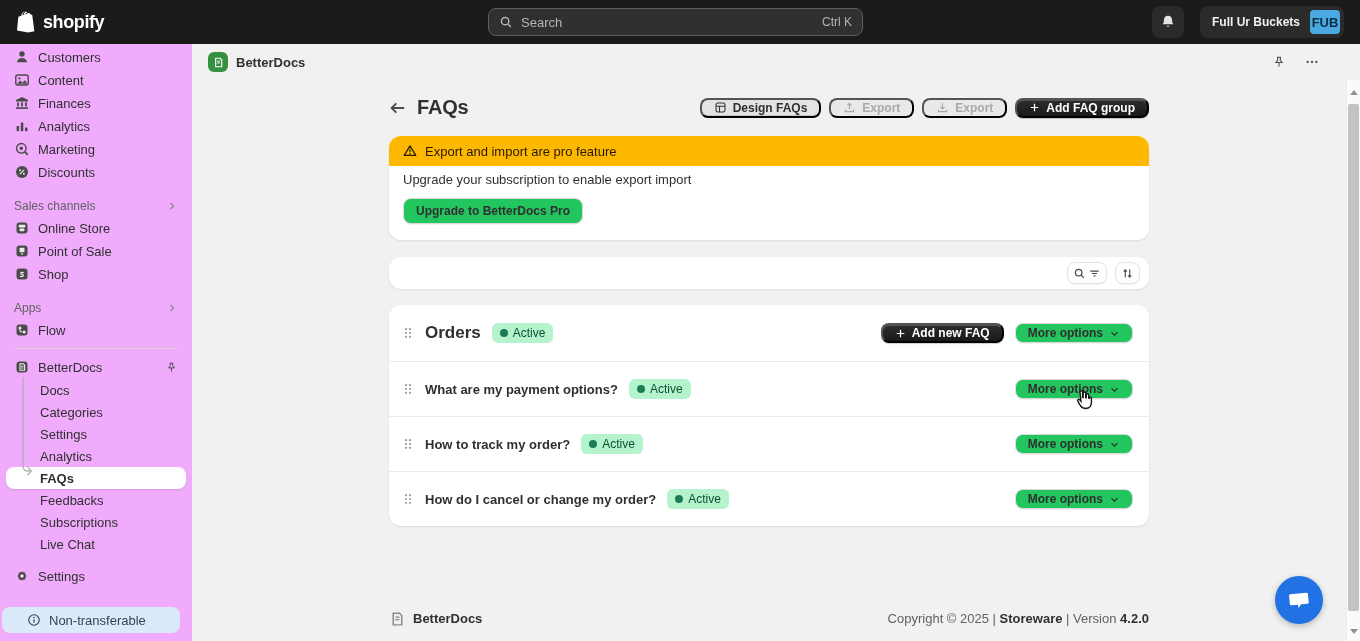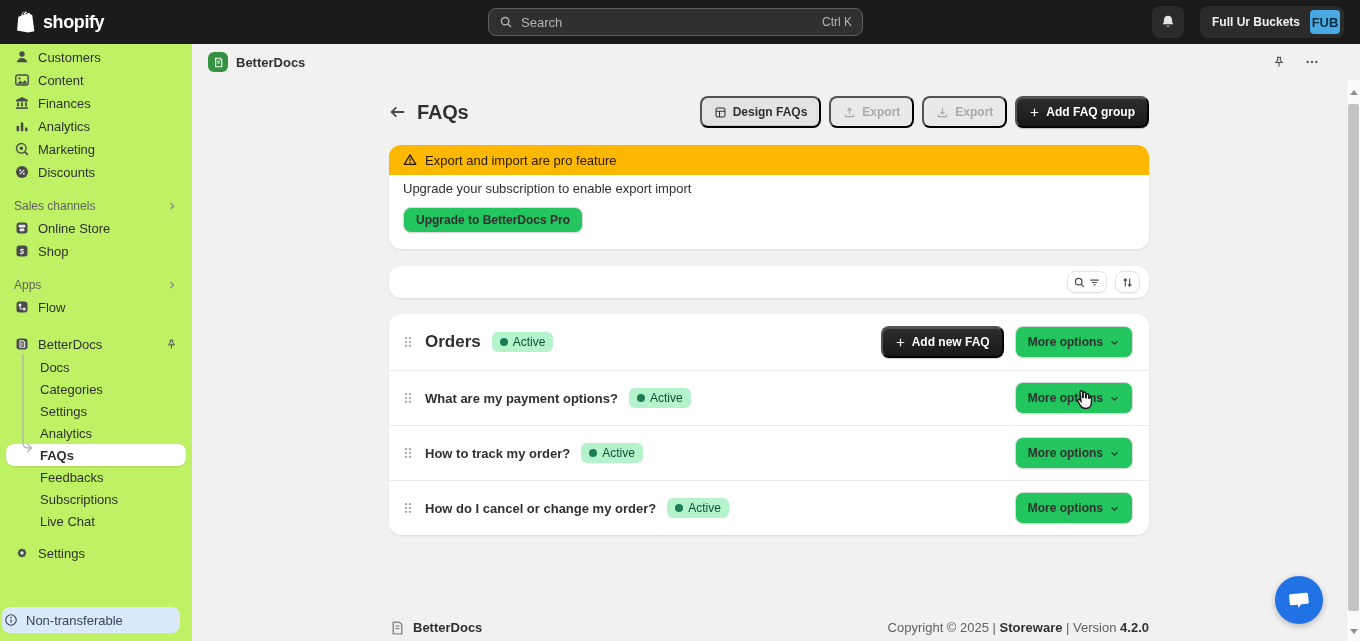--- a/index.html
+++ b/index.html
@@ -14,46 +14,46 @@
   .search-pill{position:absolute;left:488px;top:8px;width:375px;height:28px;background:#303030;border:1px solid #5f5f5f;border-radius:8px;display:flex;align-items:center;gap:8px;padding:0 10px;color:#b5b5b5}
   .search-short{margin-left:auto;font-size:12px;color:#b5b5b5}
   .topbar-right{margin-left:auto;display:flex;align-items:center;gap:16px}
   .bell-btn{width:32px;height:32px;background:#2b2b2b;border-radius:8px;display:flex;align-items:center;justify-content:center;color:#e3e3e3}
   .account{display:flex;align-items:center;gap:10px;background:#2b2b2b;border-radius:8px;height:32px;padding:0 4px 0 12px}
   .account-name{color:#f1f1f1;font-size:12px;font-weight:700}
   .account-badge{background:#4ba9e2;color:#0b2e44;font-size:13px;font-weight:700;height:24px;min-width:30px;border-radius:4px;display:flex;align-items:center;justify-content:center}
 
   
   .shell{display:flex;height:597px}
-  .sidebar{width:192px;background:#bef264;position:relative;padding-top:1px;flex:none}
+  .sidebar{width:192px;background:#f0abfc;position:relative;padding-top:1px;flex:none}
   .nav-item{display:flex;align-items:center;gap:8px;height:22px;margin:1px 6px;padding:0 8px;border-radius:8px;font-weight:500;color:#303030}
   .nav-item .ni{color:#4a4a4a;flex:none}
   .section-head{display:flex;align-items:center;justify-content:space-between;height:20px;margin:13px 6px 1px 6px;padding:0 8px;font-size:12px;color:#616161;font-weight:500}
   .sub-item{display:flex;align-items:center;height:22px;margin:0 6px;padding:0 8px 0 34px;border-radius:8px;color:#303030;font-weight:500;position:relative}
   .sub-item.active{background:#fff;font-weight:700;box-shadow:0 1px 2px rgba(0,0,0,.12)}
   .bd-wrap{position:relative}
   .tree-svg{position:absolute;left:19px;top:21px;z-index:2;pointer-events:none}
   .pin-side{margin-left:auto;color:#4a4a4a}
   .side-divider{height:1px;background:#d7d7d7;margin:7px 14px}
   .settings-item{margin-top:10px}
-  .non-transferable{position:absolute;left:2px;right:12px;bottom:8px;height:26px;background:#dbe9fa;border-radius:8px;display:flex;align-items:center;gap:8px;padding:0 2px;color:#32455c;font-weight:500}
+  .non-transferable{position:absolute;left:2px;right:12px;bottom:8px;height:26px;background:#dbe9fa;border-radius:8px;display:flex;align-items:center;gap:8px;padding:0 25px;color:#32455c;font-weight:500}
 
   
   .main{flex:1;position:relative;padding-right:14px}
   .breadcrumb-row{height:36px;display:flex;align-items:center;padding:0 16px}
   .bc-left{display:flex;align-items:center;gap:8px;font-weight:700}
   .app-ico{width:20px;height:20px;border-radius:6px;background:#35903f;display:flex;align-items:center;justify-content:center}
   .bc-right{margin-left:auto;display:flex;align-items:center;gap:18px;color:#4a4a4a;padding-right:10px}
 
   .col{width:760px;margin:0 auto}
   .title-row{margin-top:16px;display:flex;align-items:center;gap:10px}
   .back-btn{color:#4a4a4a}
   .page-title{font-size:20px;font-weight:700;letter-spacing:-.2px}
   .title-actions{margin-left:auto;display:flex;gap:8px}
-  .btn{height:32px;border-radius:8px;font-size:12px;font-weight:600;display:inline-flex;align-items:center;gap:6px;padding:0 12px;white-space:nowrap}
+  .btn{height:20px;border-radius:8px;font-size:12px;font-weight:600;display:inline-flex;align-items:center;gap:6px;padding:0 12px;white-space:nowrap}
   .btn-gray{background:#e3e3e3;color:#303030;box-shadow:inset 0 -1px 0 #c6c6c6}
   .btn-disabled{background:#e9e9e9;color:#a9a9a9}
   .btn-dark{background:linear-gradient(#2d2d2d,#191919);color:#fff;box-shadow:inset 0 1px 0 rgba(255,255,255,.18),0 1px 1px rgba(0,0,0,.2)}
   .btn-white{background:#22c55e;color:#303030;border:1px solid #dadada;box-shadow:0 1px 1px rgba(0,0,0,.06)}
 
   .banner{margin-top:17px;background:#fff;border-radius:12px;box-shadow:0 1px 2px rgba(0,0,0,.09);overflow:hidden}
   .banner-head{background:#ffb800;height:30px;display:flex;align-items:center;gap:8px;padding:0 14px;font-weight:400;color:#241a00}
   .banner-body{padding:6px 14px 16px 14px}
   .banner-text{color:#303030}
   .banner-cta{margin-top:11px;height:26px}
@@ -205,20 +205,30 @@
     </div>
     <div class="nav-item">
       <span class="ni">
           <svg width="16" height="16" viewBox="0 0 16 16">
             <rect x="2.5" y="2.5" width="11" height="11" rx="3" fill="currentColor"></rect>
             <rect x="4.6" y="4.8" width="6.8" height="2.6" rx=".8" fill="#ebebeb"></rect>
             <rect x="5.6" y="8.6" width="4.8" height="2.6" rx=".8" fill="#ebebeb"></rect>
           </svg>
         </span>
       <span>Online Store</span>
+    </div>
+    <div class="nav-item">
+      <span class="ni">
+          <svg width="16" height="16" viewBox="0 0 16 16">
+            <rect x="2.5" y="2.5" width="11" height="11" rx="3" fill="currentColor"></rect>
+            <rect x="5.5" y="4.8" width="5" height="4.4" rx="1" fill="#ebebeb"></rect>
+            <rect x="6.9" y="10.2" width="2.2" height="1.3" rx=".6" fill="#ebebeb"></rect>
+          </svg>
+        </span>
+      <span>Point of Sale</span>
     </div>
     <div class="nav-item">
       <span class="ni">
           <svg width="16" height="16" viewBox="0 0 16 16">
             <rect x="2.5" y="2.5" width="11" height="11" rx="3" fill="currentColor"></rect>
             <path d="M6 9.9c.6.9 3.1 1 3.3-.3.2-1.4-2.7-1-2.5-2.4.2-1.2 2.5-1 2.9-.2" stroke="#ebebeb" stroke-width="1.3" fill="none"></path>
           </svg>
         </span>
       <span>Shop</span>
     </div>

